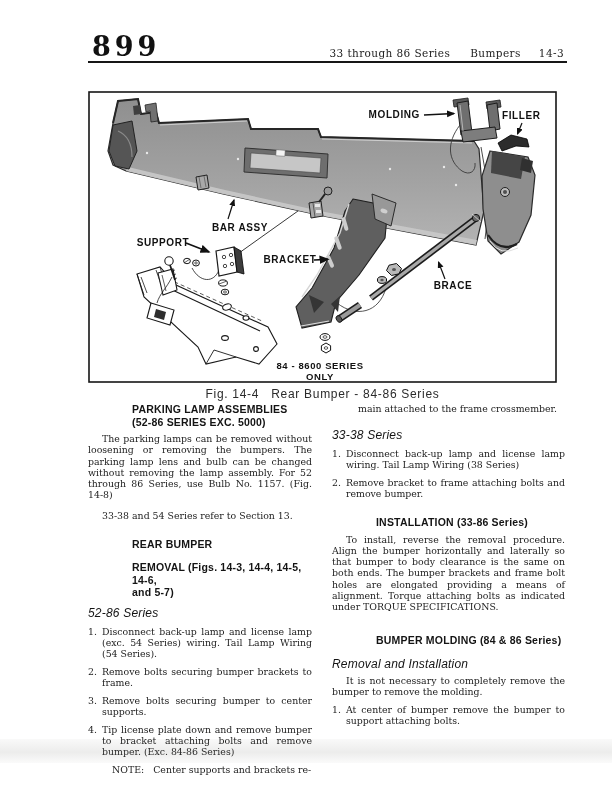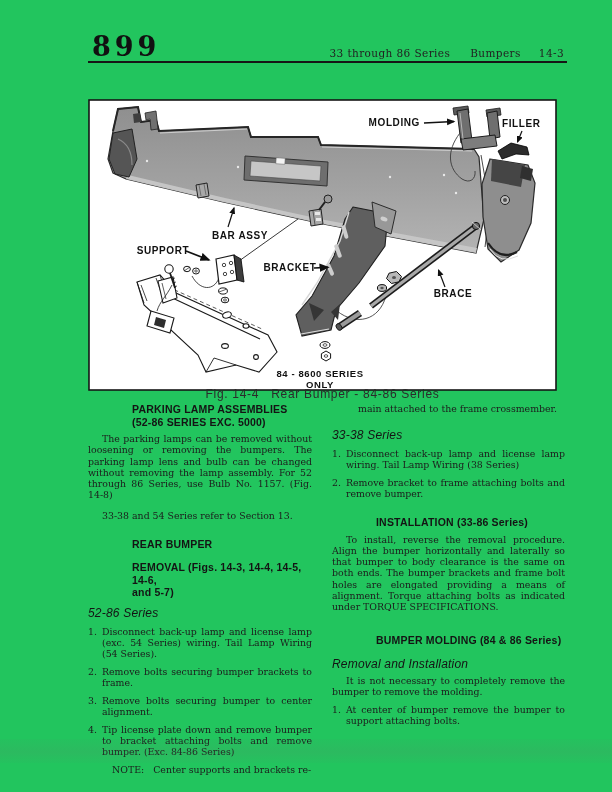--- a/index.html
+++ b/index.html
@@ -1,27 +1,27 @@
 <!DOCTYPE html>
 <html><head>
 <meta charset="utf-8">
 <style>
   html,body{margin:0;padding:0;background:#e8e8e6;}
-  .page{position:relative;width:612px;height:792px;background:#22c55e;overflow:hidden;
+  .page{position:relative;width:612px;height:792px;background:#ffffff;overflow:hidden;
         font-family:"DejaVu Serif",serif;color:#1c1c1c;}
   
   .page-number{position:absolute;left:92px;top:31px;font-family:"DejaVu Serif",serif;
         font-weight:700;font-size:27px;letter-spacing:4px;color:#111;}
   .header-right{position:absolute;top:47px;right:48px;display:flex;align-items:baseline;
         font-size:10.5px;letter-spacing:.4px;color:#222;justify-content:space-between;}
   .header-right span{display:inline-block;}
   .hr-gap1{margin-left:20px;} .hr-gap2{margin-left:18px;}
   .header-rule{position:absolute;left:88px;top:61px;width:479px;height:1.6px;background:#161616;}
   
-  .figure{position:absolute;left:88px;top:99px;width:427px;height:292px;}
+  .figure{position:absolute;left:88px;top:91px;width:427px;height:292px;}
   .figure svg{display:block;width:469px;height:292px;}
   .figure-caption{position:absolute;left:88px;top:387px;width:469px;text-align:center;
         font-family:"Liberation Sans",sans-serif;font-size:12px;letter-spacing:.7px;
         color:#2b2b2b;white-space:pre;}
   .figlabel{font-family:"Liberation Sans",sans-serif;font-weight:700;font-size:10px;
         letter-spacing:.6px;fill:#111;}
   .figlabel.small{font-size:9.5px;}
   
   .col{position:absolute;top:403px;font-size:9.4px;line-height:11.2px;}
   .col-left{left:88px;width:224px;}
@@ -230,21 +230,21 @@
       <div class="step">
         <span class="step-num">1.</span>
         <span class="step-text">Disconnect back-up lamp and license lamp (exc. 54 Series) wiring.  Tail Lamp Wiring (54 Series).</span>
       </div>
       <div class="step">
         <span class="step-num">2.</span>
         <span class="step-text">Remove bolts securing bumper brackets to frame.</span>
       </div>
       <div class="step">
         <span class="step-num">3.</span>
-        <span class="step-text">Remove bolts securing bumper to center alignment.</span>
+        <span class="step-text">Remove bolts securing bumper to center supports.</span>
       </div>
       <div class="step">
         <span class="step-num">4.</span>
         <span class="step-text">Tip license plate down and remove bumper to bracket attaching bolts and remove bumper. (Exc. 84-86 Series)</span>
       </div>
     </div>
     <div class="note-line">
       <span class="note-label">NOTE:</span>
       <span>Center supports and brackets re-</span>
     </div>

